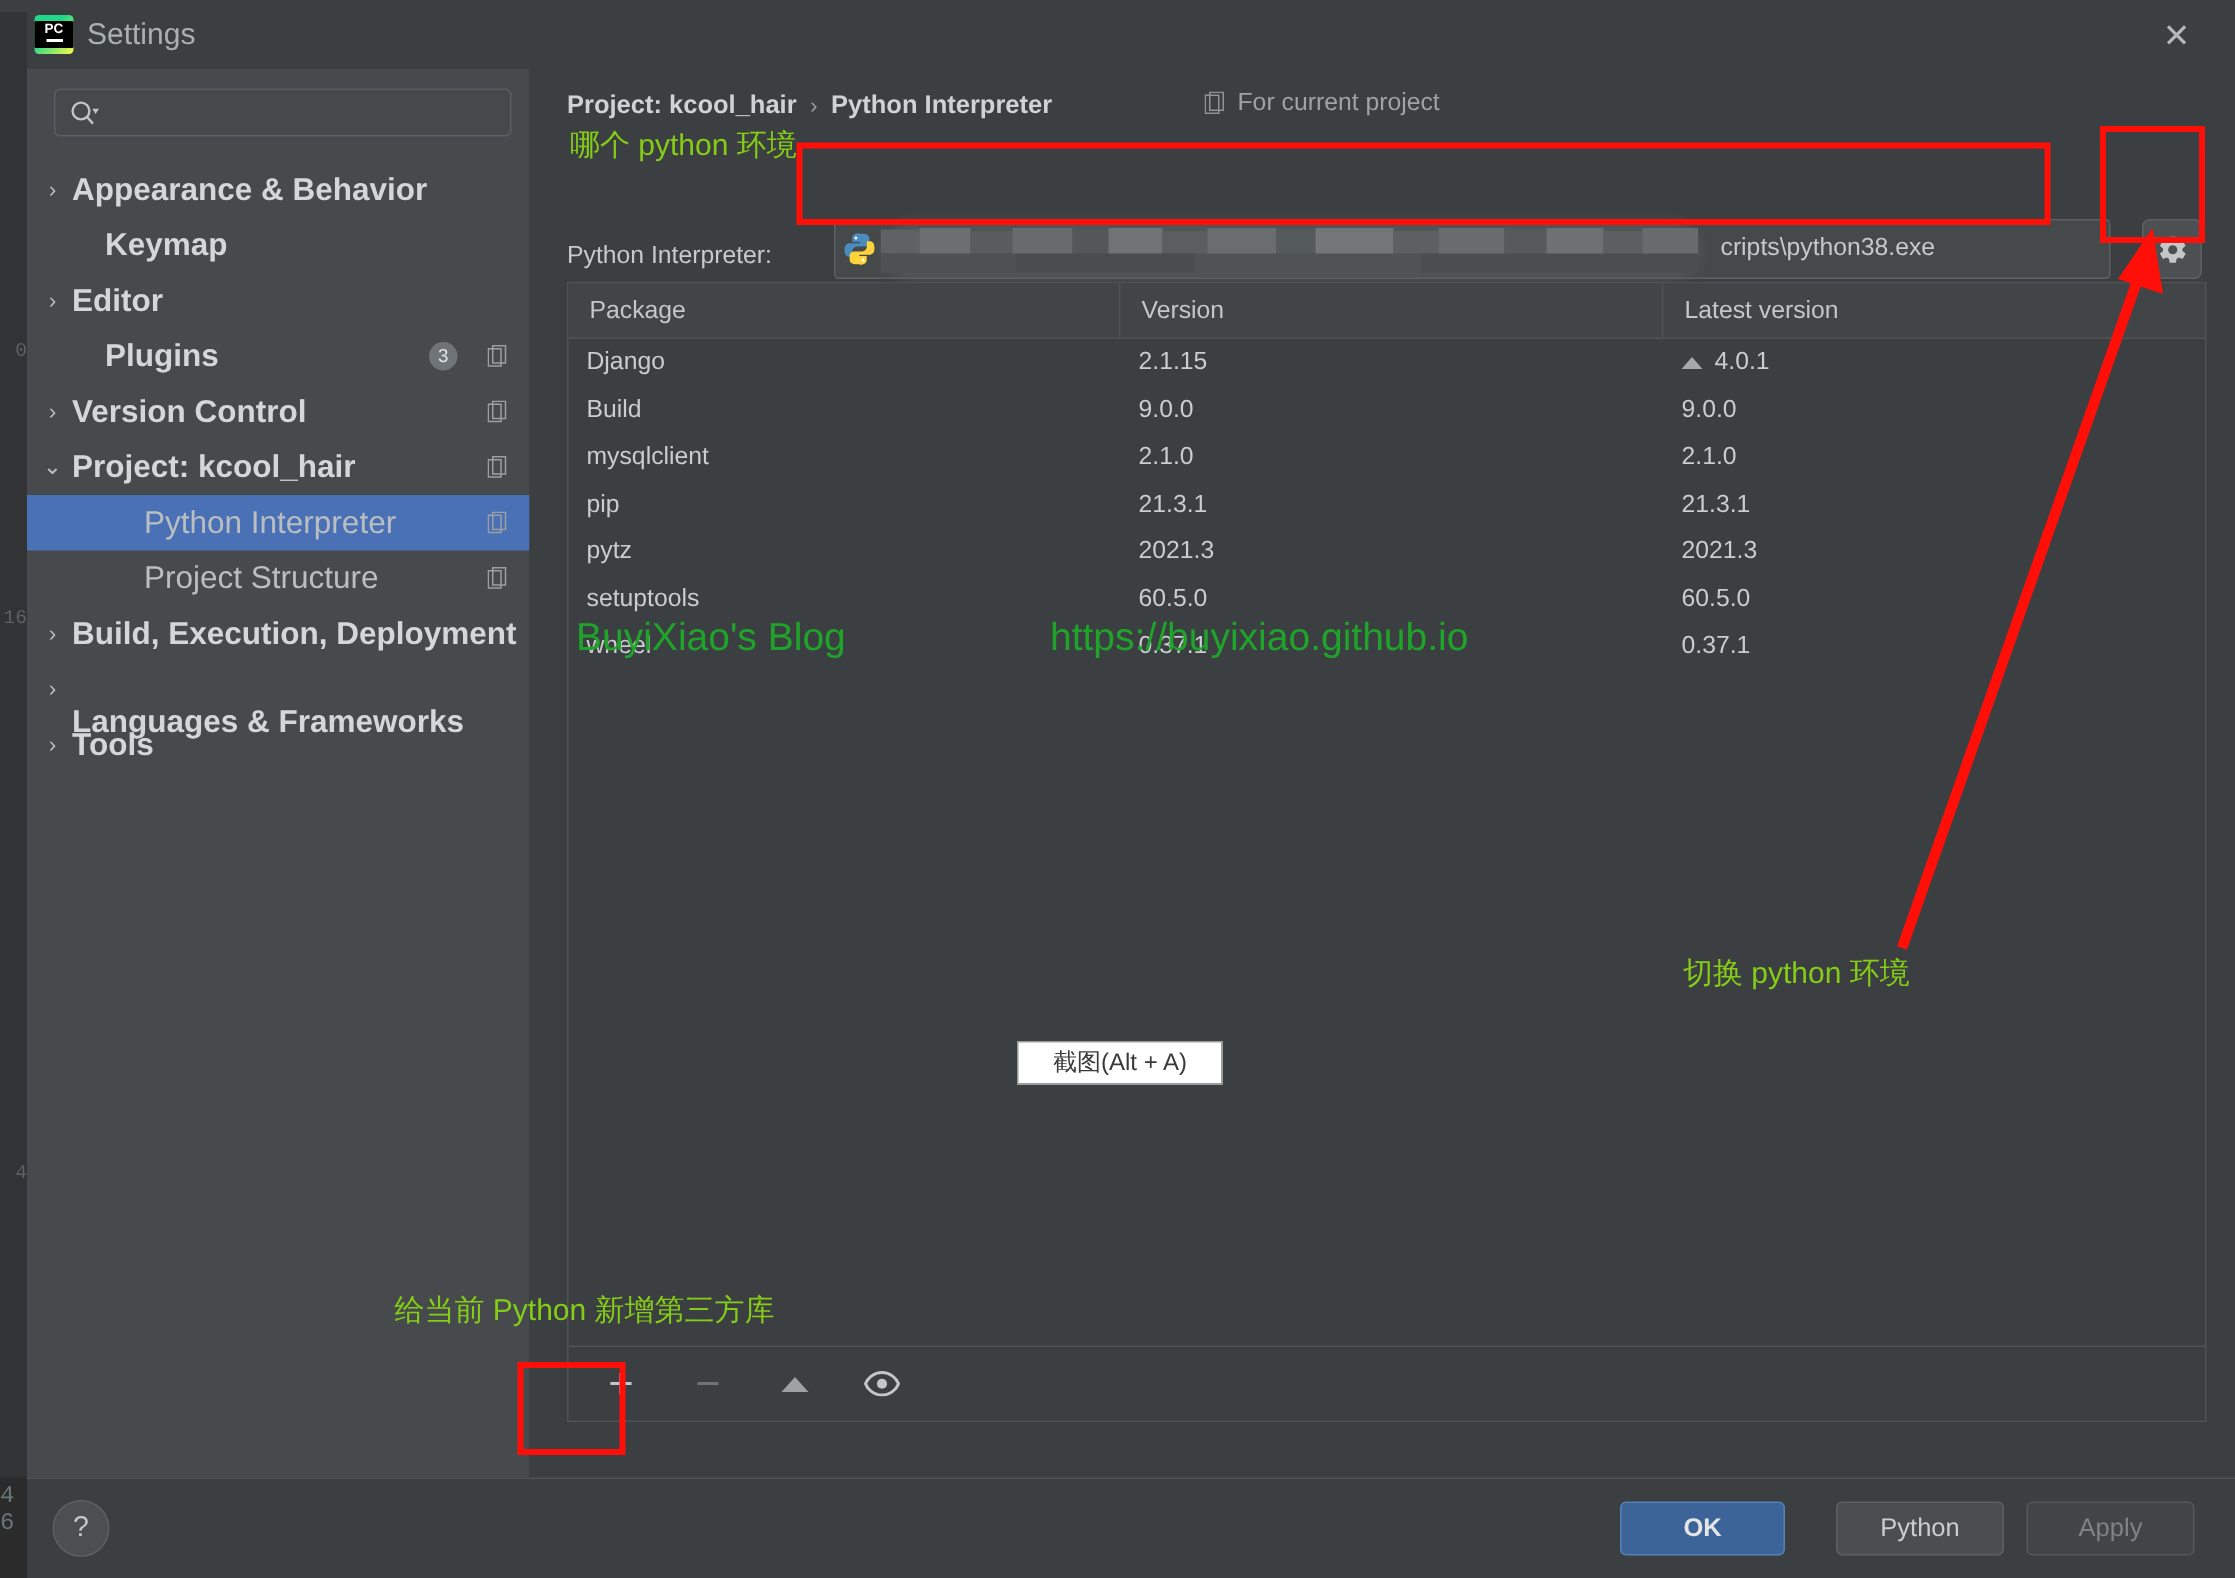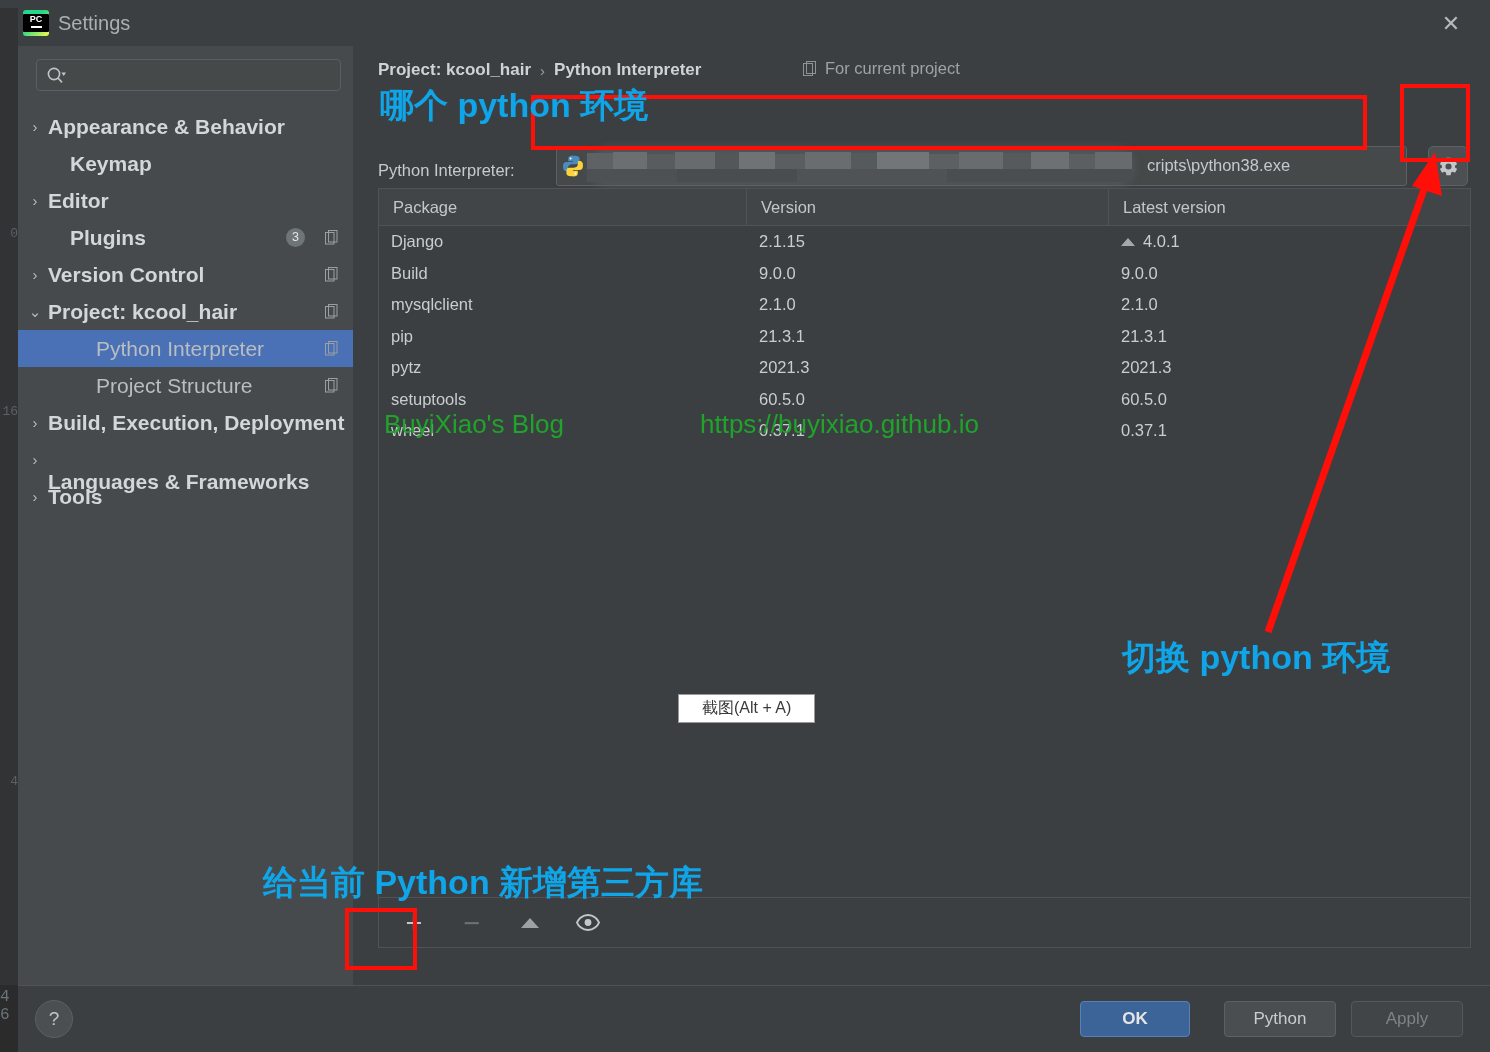--- a/index.html
+++ b/index.html
@@ -153,21 +153,21 @@
   .btn {
     position: absolute; top: 15px; height: 36px; border-radius: 4px;
     display: flex; align-items: center; justify-content: center;
     font-size: 17px; cursor: pointer;
   }
   .btn-ok { left: 1062px; width: 110px; background: #3c6498; border: 1px solid #5681b5; color: #e5e5e5; font-weight: bold; }
   .btn-cancel { left: 1206px; width: 112px; background: #4a4e50; border: 1px solid #5d6164; color: #c9cdcf; }
   .btn-apply { left: 1333px; width: 112px; background: #414547; border: 1px solid #545859; color: #7e8385; }
 
   
-  .ann { position: absolute; color: #0ea5e9; font-size: 34px; white-space: nowrap; pointer-events: none; font-weight: bold; }
+  .ann { position: absolute; color: #84cc16; font-size: 20px; white-space: nowrap; pointer-events: none; }
   .annbox { position: absolute; border: 4px solid #ff0f08; pointer-events: none; }
   .wm { position: absolute; color: #1fa32a; font-size: 26px; white-space: nowrap; pointer-events: none; }
   .tooltip {
     position: absolute; left: 678px; top: 694px; padding: 3px 23px;
     background: #ffffff; border: 1px solid #9a9a9a; color: #3a3a3a; font-size: 16px;
   }
   svg.arrow { position: absolute; pointer-events: none; }
 </style>
 </head>
 <body>

